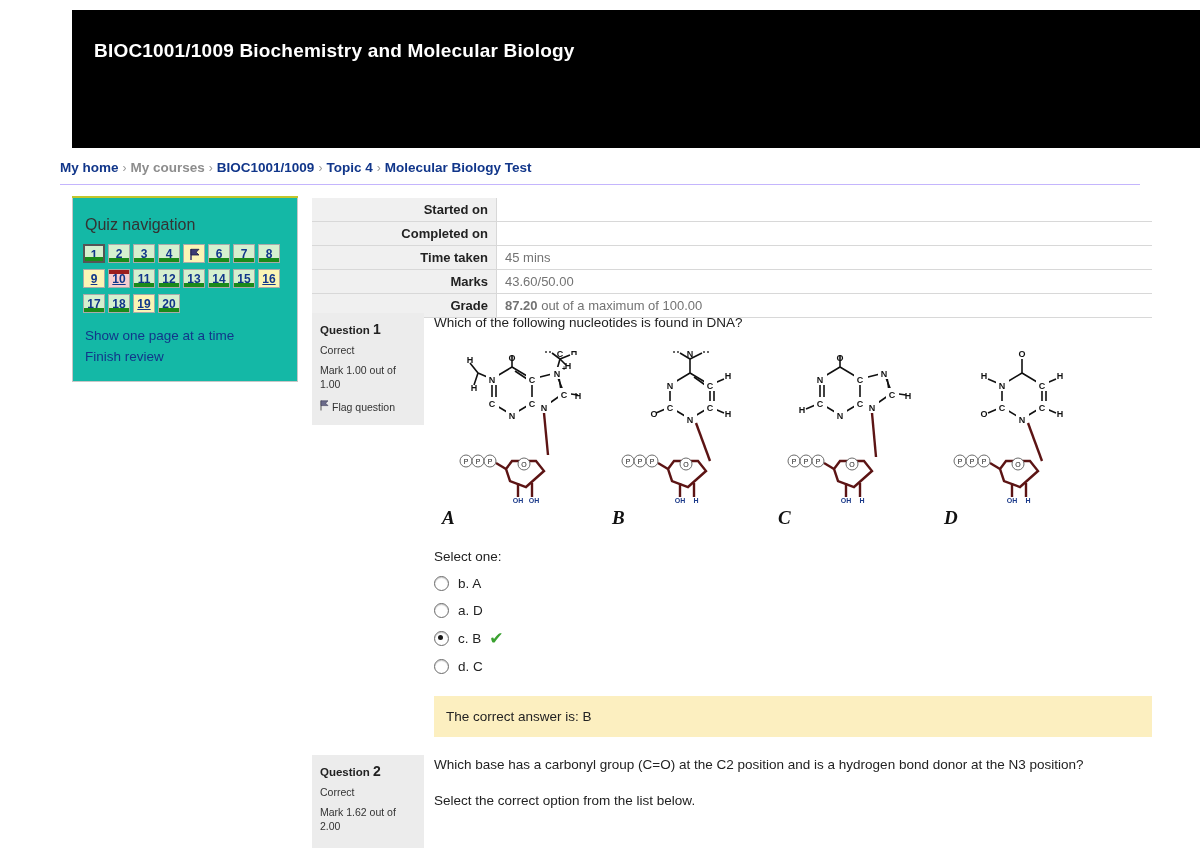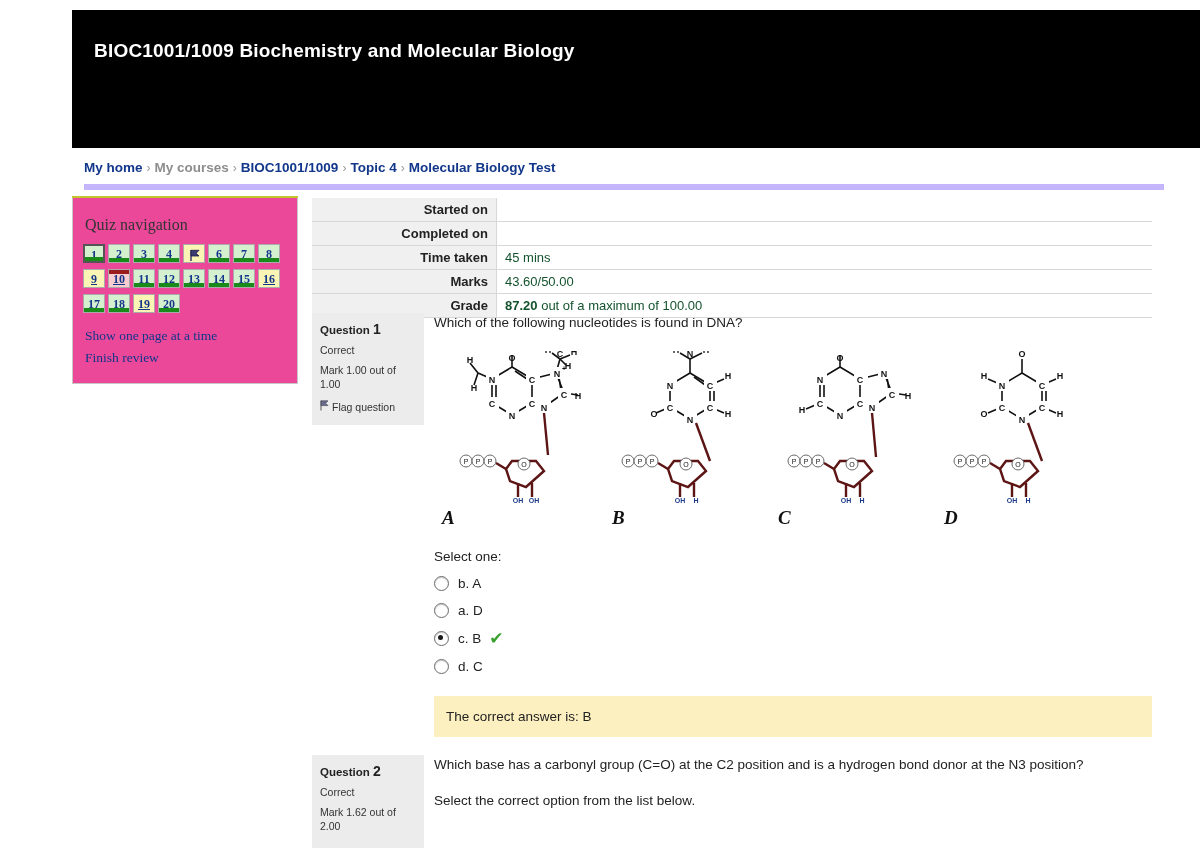--- a/index.html
+++ b/index.html
@@ -4,28 +4,28 @@
 <style>
   html,body{margin:0;padding:0;background:#ffffff;}
   body{font-family:"Liberation Sans","DejaVu Sans",sans-serif;color:#222;width:1200px;height:848px;overflow:hidden;}
   .page{position:relative;width:1200px;height:848px;}
 
   
   .masthead{position:absolute;left:72px;top:10px;width:1164px;height:138px;background:#000000;}
   .masthead-title{position:absolute;left:22px;top:30px;font-size:19px;font-weight:bold;color:#ffffff;letter-spacing:.2px;}
 
   
-  .crumbwrap{position:absolute;left:84px;top:156px;width:1080px;height:28px;border-bottom:6px solid #c4b5fd;}
+  .crumbwrap{position:absolute;left:60px;top:156px;width:1080px;height:28px;border-bottom:1px solid #c4b5fd;}
   .crumb{font-size:13.5px;line-height:24px;color:#8d8d8d;}
   .crumb a{color:#11368a;text-decoration:none;font-weight:bold;}
   .crumb .plain{color:#8d8d8d;font-weight:bold;}
   .crumb .sep{color:#9b9b9b;font-weight:normal;margin:0 4px;font-size:12px;}
 
   
-  .navblock{position:absolute;left:72px;top:198px;width:224px;background:#ec4899;border:1px solid #c7c7c7;border-top:none;font-family:Liberation Serif, serif;}
+  .navblock{position:absolute;left:72px;top:198px;width:224px;background:#14b8a6;border:1px solid #c7c7c7;border-top:none;}
   .navblock-top{position:absolute;left:72px;top:196px;width:226px;height:4px;background:#c2c62b;}
   .navblock h2{margin:0;padding:18px 0 10px 12px;font-size:16px;font-weight:normal;color:#333;}
   .navgrid{padding:0 10px 4px 10px;}
   .qbtn{display:inline-block;position:relative;width:22px;height:19px;margin:0 3px 6px 0;
         border:1px solid #aaaaaa;background:#d5f0cf;text-align:center;vertical-align:top;
         font-size:12px;font-weight:bold;line-height:19px;color:#11368a;box-sizing:border-box;}
   .qbtn span{text-decoration:underline;}
   .qbtn.answered{background:#d5f0cf;}
   .qbtn.notanswered{background:#fbf5b5;}
   .qbtn.wrong{background:#f7cdd0;}
@@ -33,21 +33,21 @@
   .qbtn .bar{position:absolute;left:0;bottom:0;width:100%;height:4px;background:#1a8a1a;}
   .qbtn .bar.top{top:0;bottom:auto;height:4px;background:#9b1c1c;}
   .qbtn .flagico{display:block;width:100%;height:100%;line-height:19px;font-size:12px;color:#2a2a6a;}
   .navlinks{padding:2px 0 14px 12px;}
   .navlinks a{display:block;font-size:13.5px;color:#11368a;text-decoration:none;padding:3px 0;}
 
   
   .summary{position:absolute;left:312px;top:198px;width:840px;border-collapse:collapse;font-size:13px;}
   .summary tr{border-bottom:1px solid #d8d8d8;}
   .summary th{width:168px;background:#f0f0f0;text-align:right;padding:4px 8px;font-size:13px;font-weight:bold;color:#222;border-right:1px solid #d8d8d8;}
-  .summary td{padding:4px 8px;background:#ffffff;color:#14532d;}
+  .summary td{padding:4px 8px;background:#ffffff;color:#737373;}
   .summary td b{font-weight:bold;}
 
   
   .question{position:absolute;left:312px;width:840px;}
   .qinfo{position:absolute;left:0;top:0;width:112px;background:#ececec;padding:8px 8px 12px 8px;box-sizing:border-box;}
   .qinfo .qno{font-size:11.5px;color:#222;font-weight:bold;margin-bottom:7px;}
   .qinfo .qno b{font-size:14px;}
   .qinfo .qstate{font-size:10.5px;color:#333;margin-bottom:7px;}
   .qinfo .qmark{font-size:10.5px;color:#333;margin-bottom:9px;line-height:1.35;}
   .qinfo .qflag{font-size:10.5px;color:#333;}

